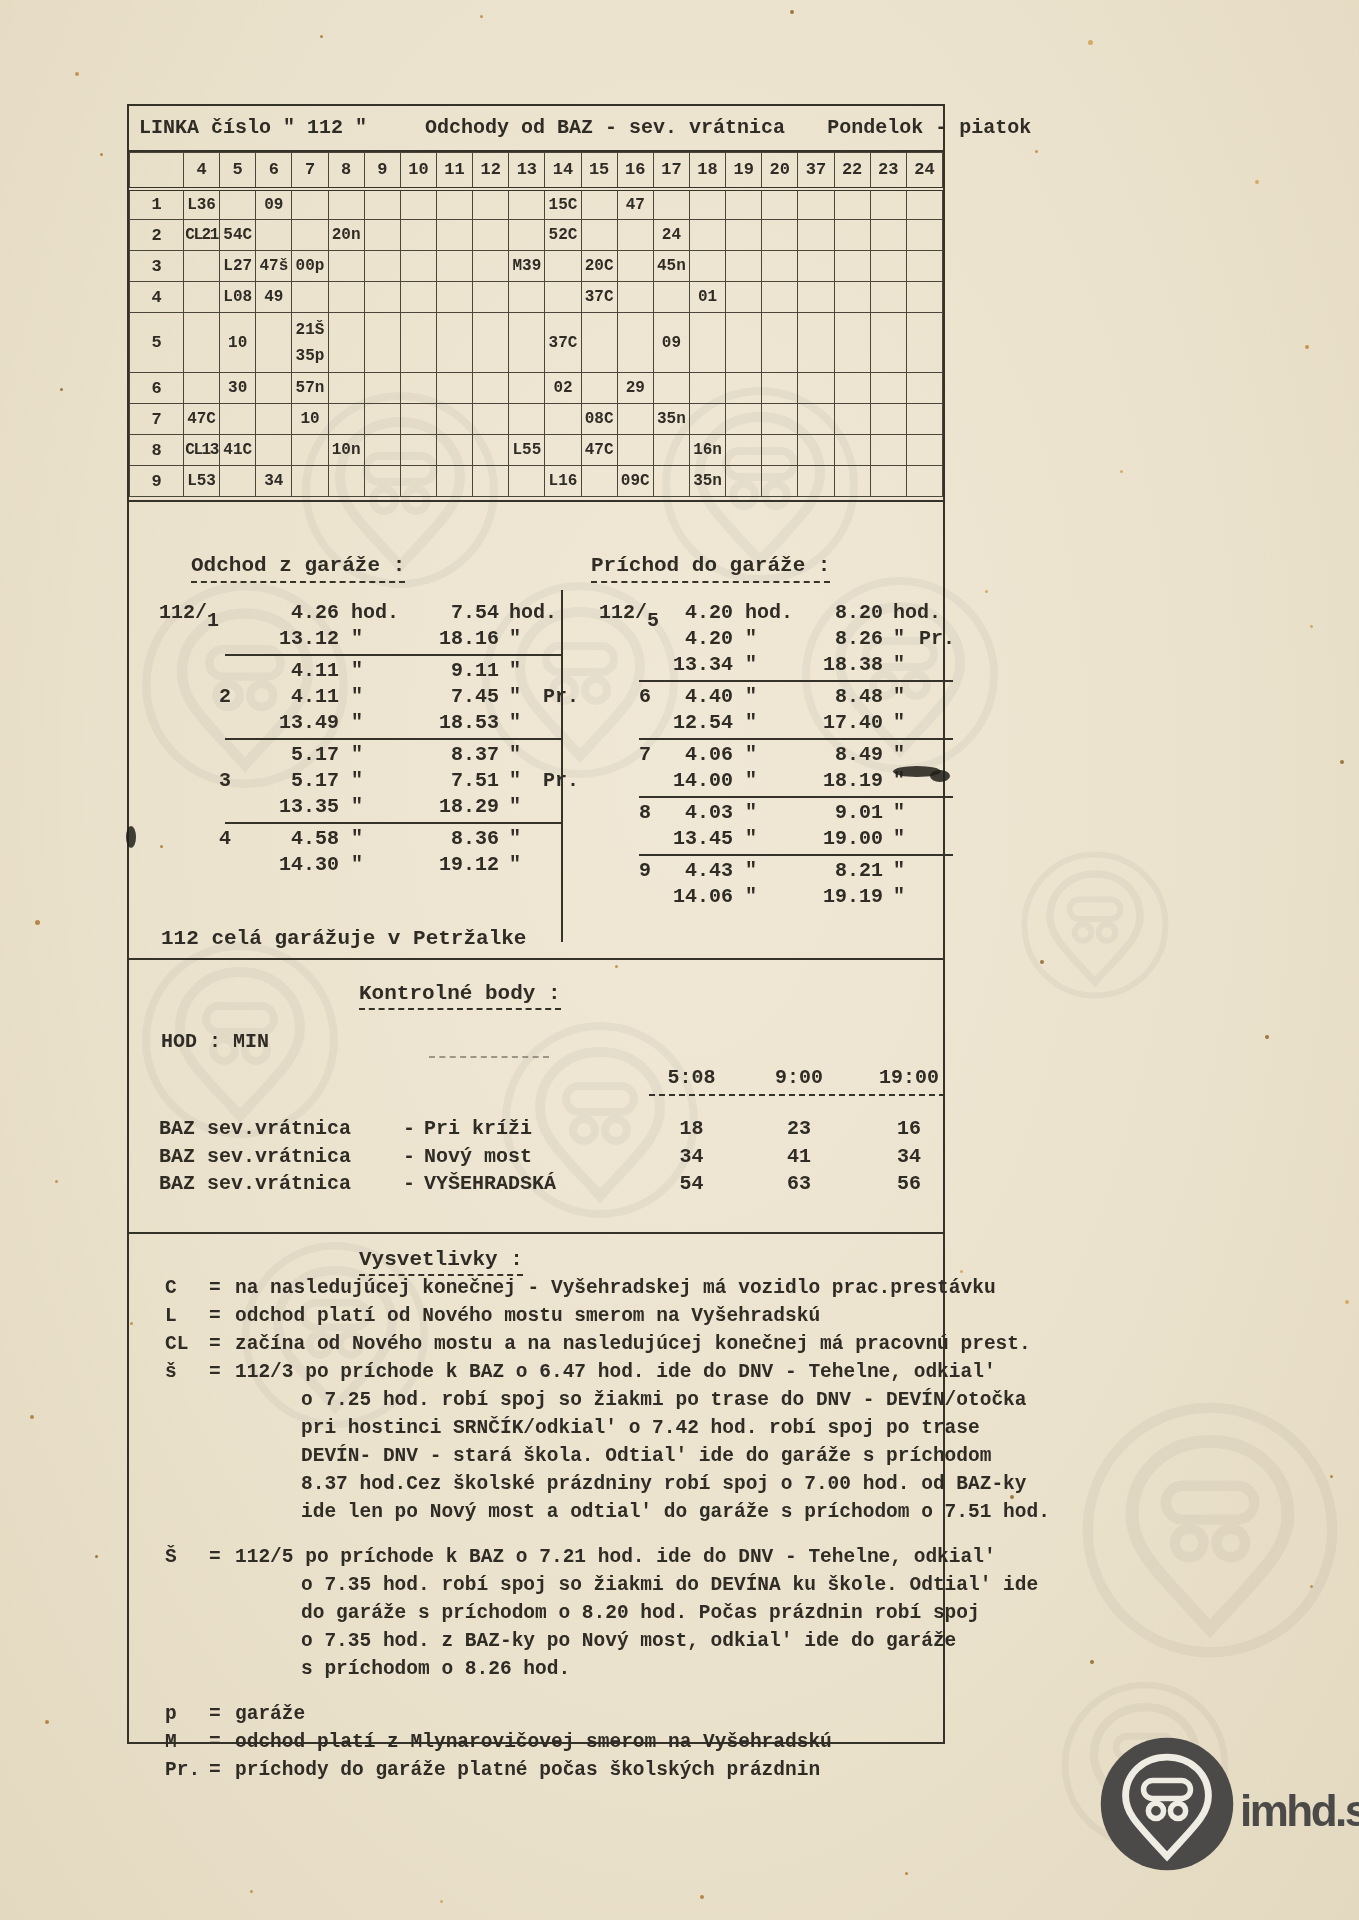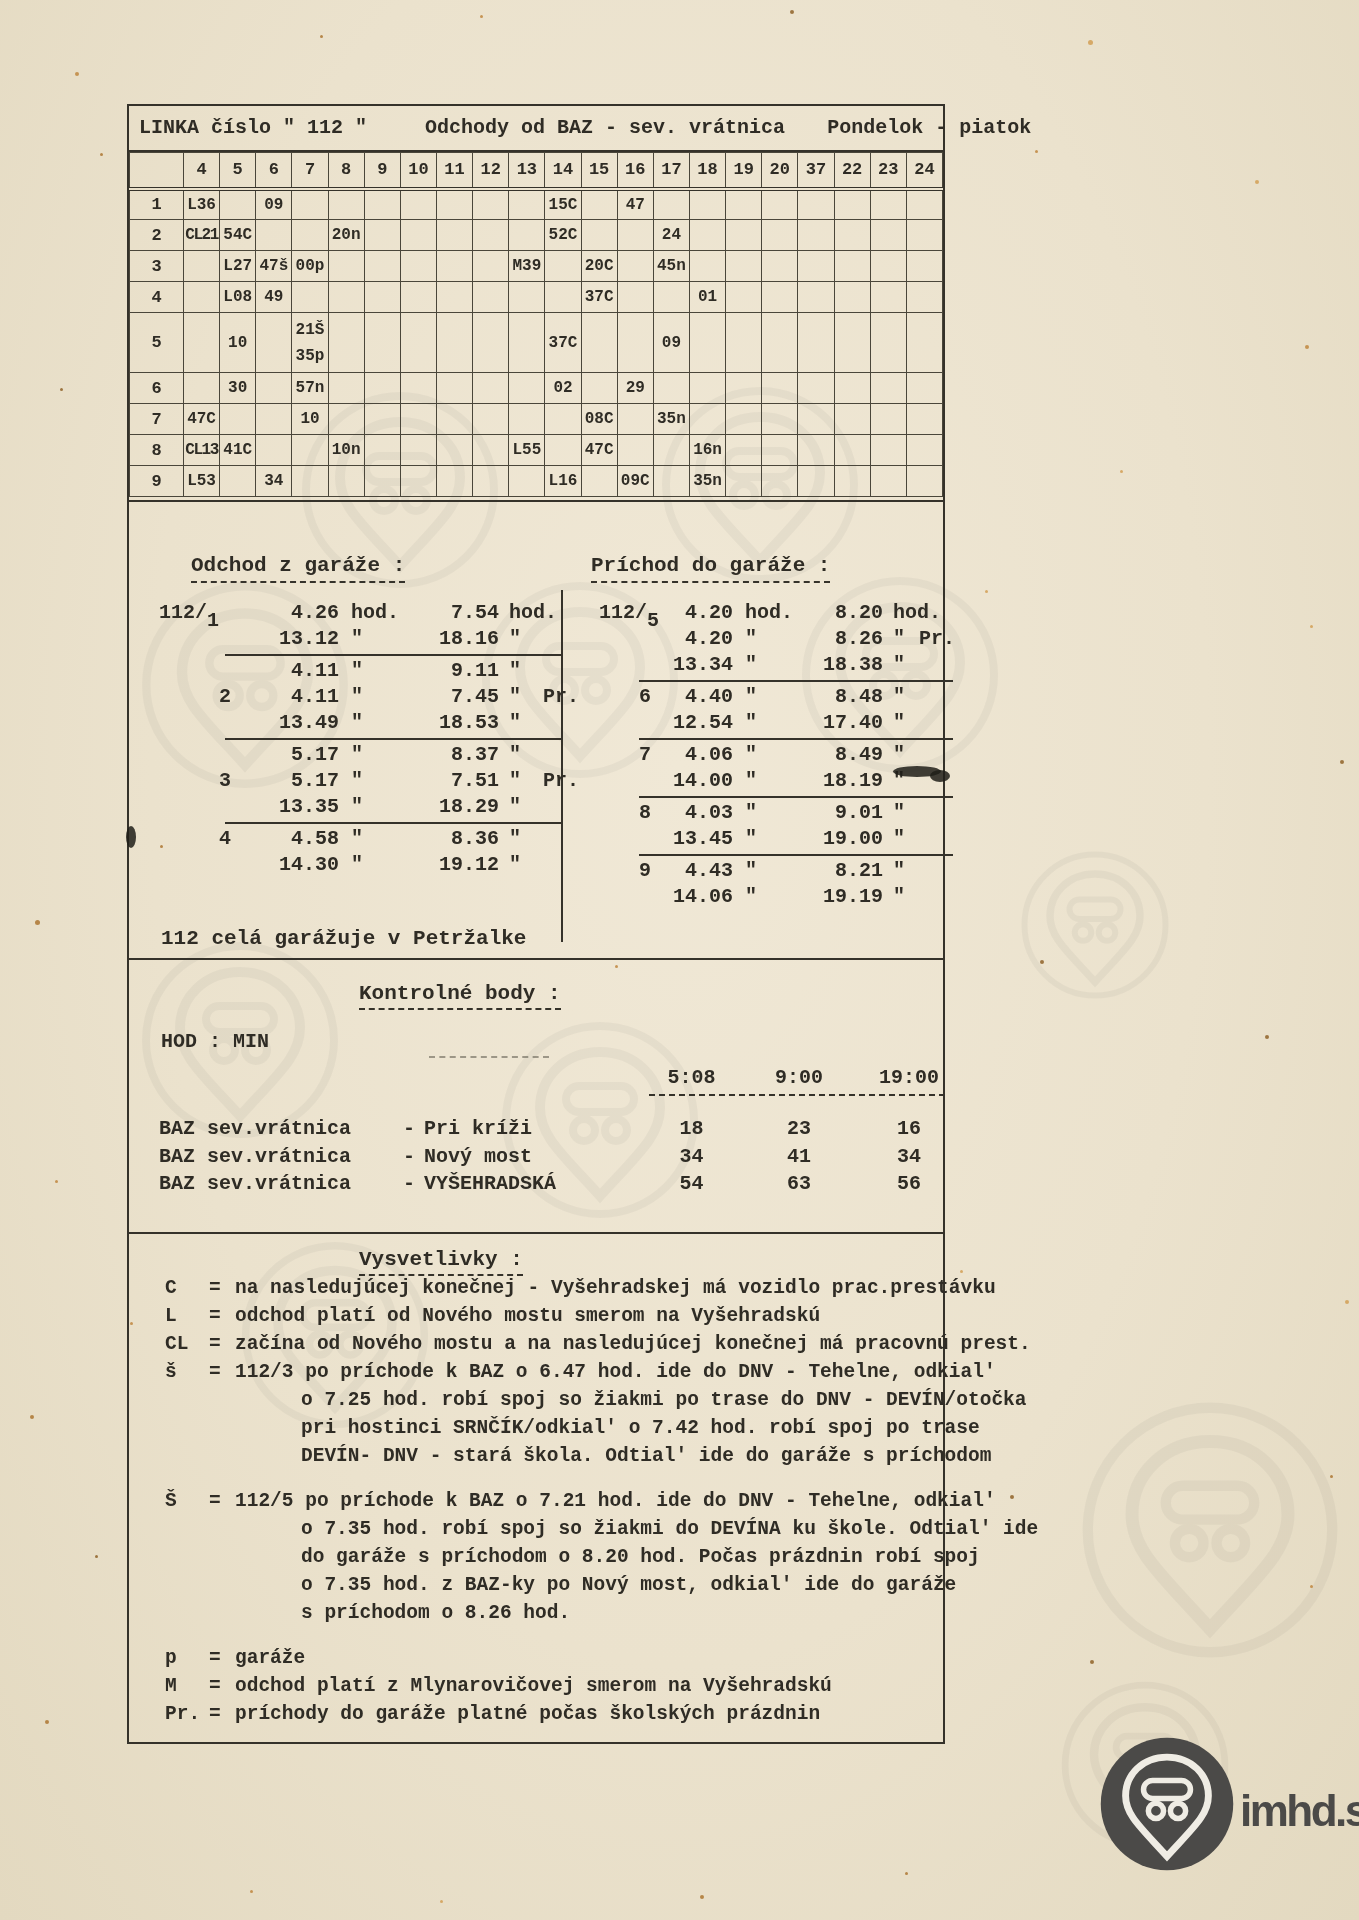--- a/index.html
+++ b/index.html
@@ -598,20 +598,22 @@
             </div>
           </div>
           <div class="v-item">
             <span class="v-key">š</span>
             <span class="v-eq">=</span>
             <div class="v-lines">
               <div>112/3 po príchode k BAZ o 6.47 hod. ide do DNV - Tehelne, odkial'</div>
               <div class="v-cont">o 7.25 hod. robí spoj so žiakmi po trase do DNV - DEVÍN/otočka</div>
               <div class="v-cont">pri hostinci SRNČÍK/odkial' o 7.42 hod. robí spoj po trase</div>
               <div class="v-cont">DEVÍN- DNV - stará škola. Odtial' ide do garáže s príchodom</div>
+              <div class="v-cont">8.37 hod.Cez školské prázdniny robí spoj o 7.00 hod. od BAZ-ky</div>
+              <div class="v-cont">ide len po Nový most a odtial' do garáže s príchodom o 7.51 hod.</div>
             </div>
           </div>
           <div class="v-item gap">
             <span class="v-key">Š</span>
             <span class="v-eq">=</span>
             <div class="v-lines">
               <div>112/5 po príchode k BAZ o 7.21 hod. ide do DNV - Tehelne, odkial'</div>
               <div class="v-cont">o 7.35 hod. robí spoj so žiakmi do DEVÍNA ku škole. Odtial' ide</div>
               <div class="v-cont">do garáže s príchodom o 8.20 hod. Počas prázdnin robí spoj</div>
               <div class="v-cont">o 7.35 hod. z BAZ-ky po Nový most, odkial' ide do garáže</div>

